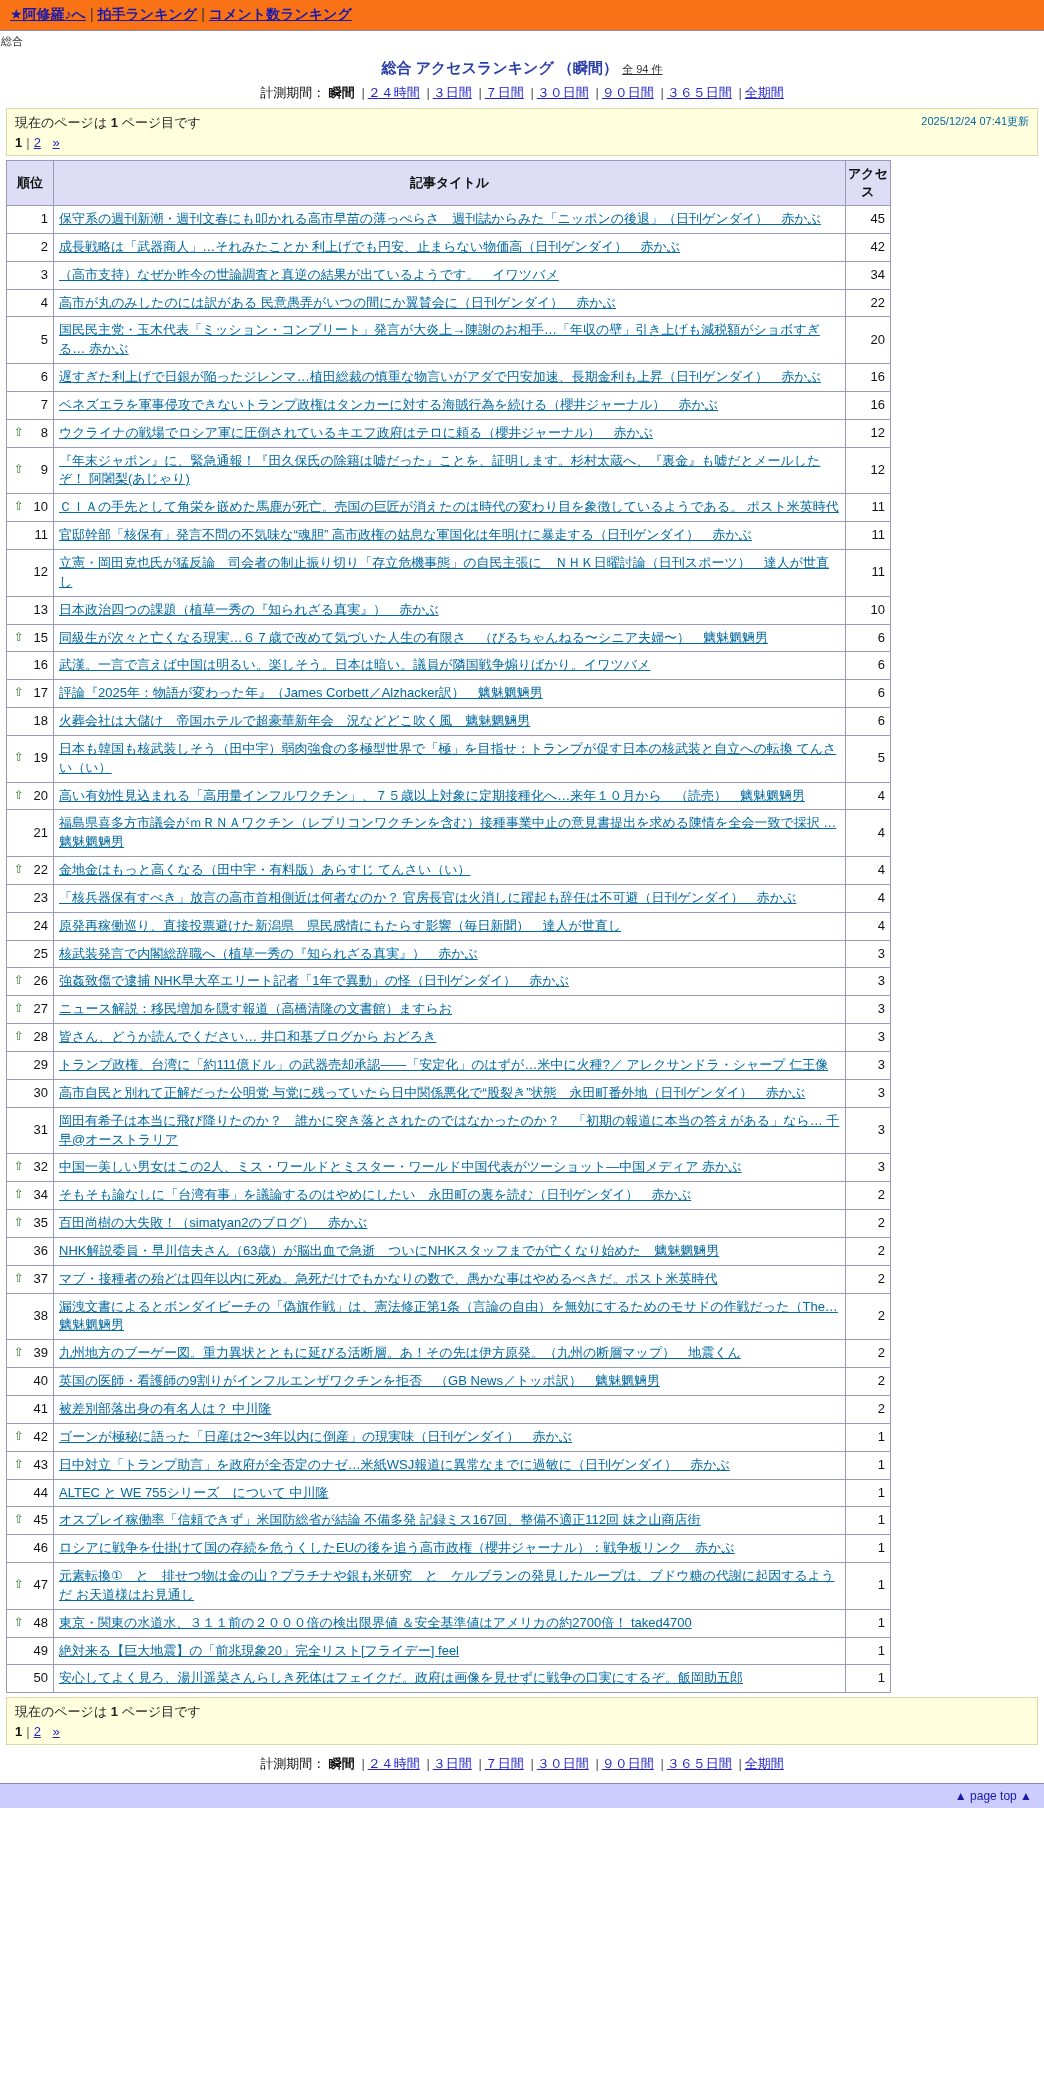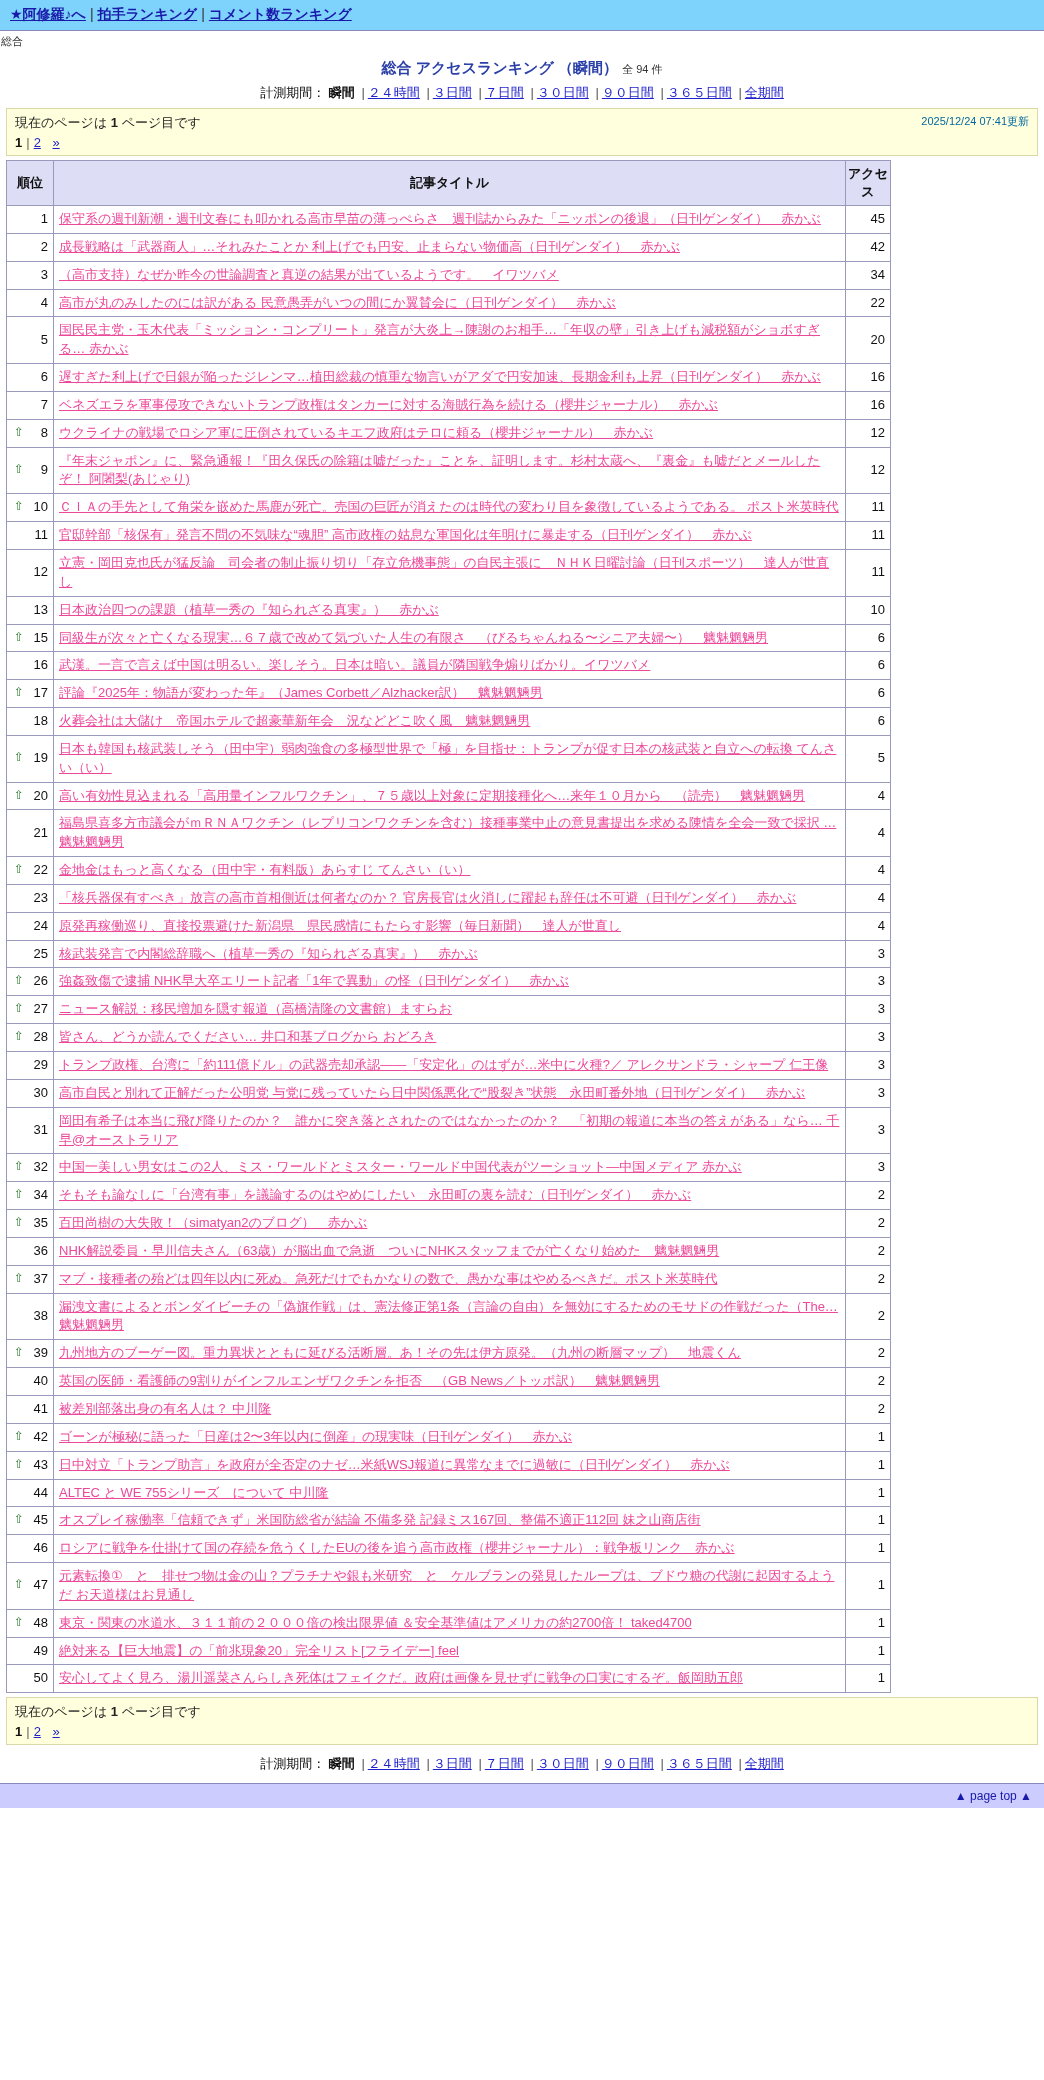--- a/index.html
+++ b/index.html
@@ -5,21 +5,21 @@
   html,body{margin:0;padding:0;}
   body{
     width:1044px;
     background:#ffffff;
     font-family:"Liberation Sans","DejaVu Sans",sans-serif;
     font-size:13px;
     color:#222;
   }
   a{color:#2222cc;text-decoration:underline;}
   .topbar{
-    background:#7dd3fc;
+    background:#f97316;
     border-bottom:1px solid #8888bb;
     padding:6px 10px;
     font-size:14px;
     font-weight:bold;
   }
   .topbar a{color:#1a1aaa;}
   .topbar .sep{color:#333;font-weight:normal;padding:0 4px;}
   .crumb{
     padding:3px 10px 2px 1px;
     font-size:11px;
@@ -29,20 +29,21 @@
     text-align:center;
     color:#2b3fa8;
     font-weight:bold;
     font-size:15px;
     margin-top:8px;
   }
   .title .count{
     font-size:11px;
     font-weight:normal;
     color:#333;
+    text-decoration:underline;
   }
   .periods{
     text-align:center;
     font-size:13px;
     margin-top:6px;
     margin-bottom:6px;
     color:#222;
   }
   .periods .lbl{color:#111;}
   .periods .cur{font-weight:bold;color:#111;}
@@ -103,21 +104,21 @@
     padding-right:6px;
     color:#111;
     font-size:13px;
   }
   .up{
     color:#2f7d32;
     font-size:12px;
     float:left;
     margin-left:2px;
   }
-  td.ttl a{color:#ec4899;}
+  td.ttl a{color:#0369a1;}
   .footbar{
     background:#ffffdd;
     border:1px solid #d8d8a8;
     margin:4px 6px;
     padding:5px 8px;
     font-size:13px;
   }
   .periods.bottom{margin-top:10px;margin-bottom:10px;}
   .pagetop{
     background:#ccccff;

